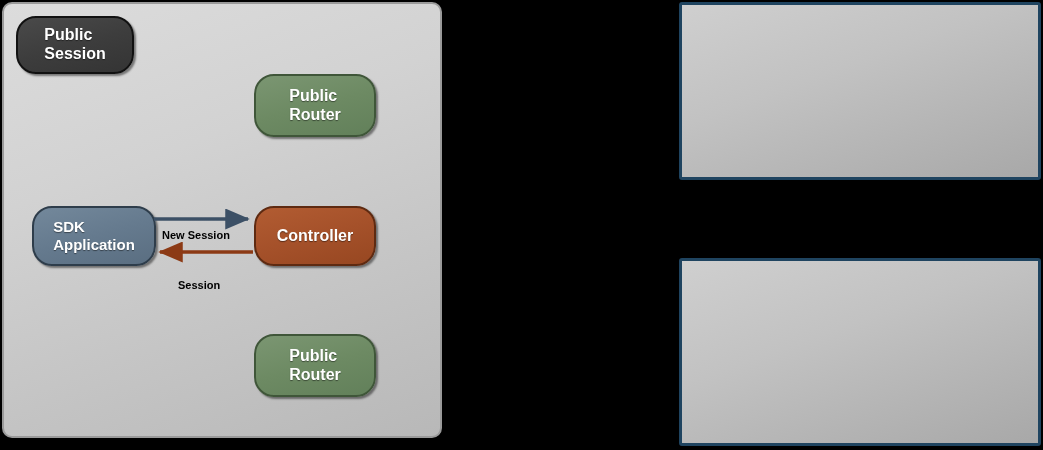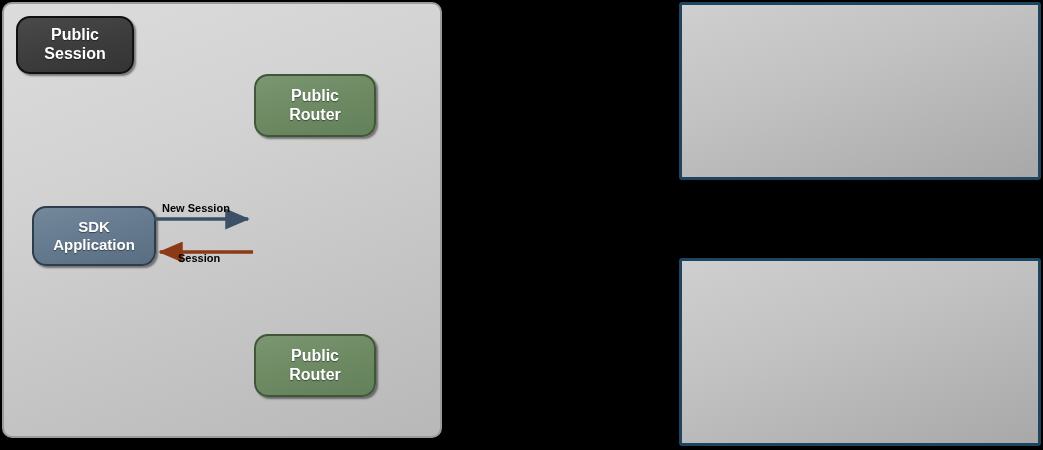--- a/index.html
+++ b/index.html
@@ -43,25 +43,25 @@
   .zone-private-1 { top: 2px;   height: 178px; }
   .zone-private-2 { top: 258px; height: 188px; }
 
   
   .node {
     position: absolute;
     box-sizing: border-box;
     display: flex;
     align-items: center;
     justify-content: center;
-    text-align: center;
+    text-align: left;
     color: #ffffff;
     font-weight: bold;
     line-height: 1.18;
-    border-radius: 14px;
+    border-radius: 20px;
     text-shadow: 0 1px 1px rgba(0,0,0,0.45);
     box-shadow: 2px 2px 2px rgba(0,0,0,0.45);
     user-select: none;
   }
 
   
   .n-dark {
     background: linear-gradient(165deg, #4a4a4a 0%, #3d3d3d 50%, #343434 100%);
     border: 2px solid #111111;
   }
@@ -95,20 +95,21 @@
     overflow: visible;
   }
 
   .edge-label {
     position: absolute;
     font-size: 11px;
     font-weight: bold;
     color: #000000;
     white-space: nowrap;
     user-select: none;
+    margin-top: 27px;
   }
   .label-new-session { left: 158px; top: 198px; }
   .label-session     { left: 174px; top: 248px; }
 </style>
 </head>
 <body>
 
 <div class="zone zone-public">
 
   <div class="node n-dark node-public-internet">
@@ -125,20 +126,23 @@
     </span>
   </div>
 
   <div class="node n-blue node-sdk">
     <span>
       <span>SDK</span><br>
       <span>Application</span>
     </span>
   </div>
 
+  <div class="node n-rust node-controller">
+    <span>Controller</span>
+  </div>
 
   <div class="node n-green node-public-router-2">
     <span>
       <span>Public</span><br>
       <span>Router</span>
     </span>
   </div>
 
   <svg class="arrow-svg" viewBox="0 0 110 72">
     <defs>

